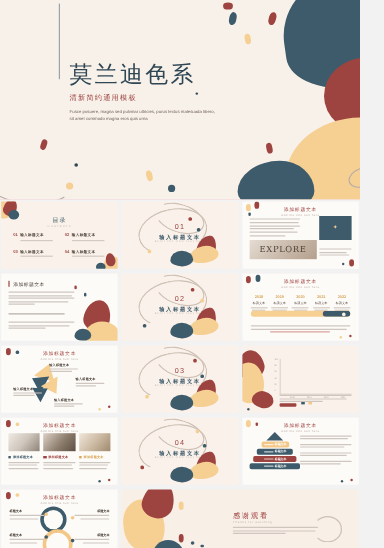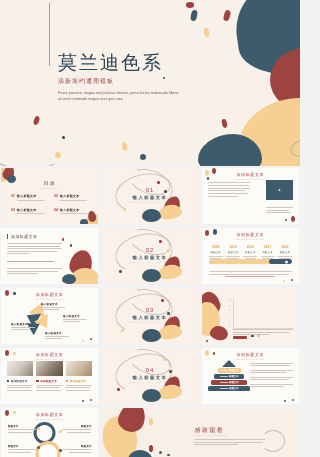--- a/index.html
+++ b/index.html
@@ -346,20 +346,23 @@
 
       <div class="ex-lines">
         <div class="ln" style="width:100%"></div>
         <div class="ln" style="width:96%"></div>
         <div class="ln" style="width:100%"></div>
         <div class="ln" style="width:88%"></div>
         <div class="ln" style="width:94%"></div>
         <div class="ln" style="width:70%"></div>
       </div>
 
+      <div class="ex-img">
+        <span>EXPLORE</span>
+      </div>
 
       <div class="ex-card">
         <span class="ico">✦</span>
       </div>
       <div class="ex-right">
         <div class="ln" style="width:100%"></div>
         <div class="ln" style="width:86%"></div>
         <div class="ln" style="width:92%"></div>
       </div>
     </div>

